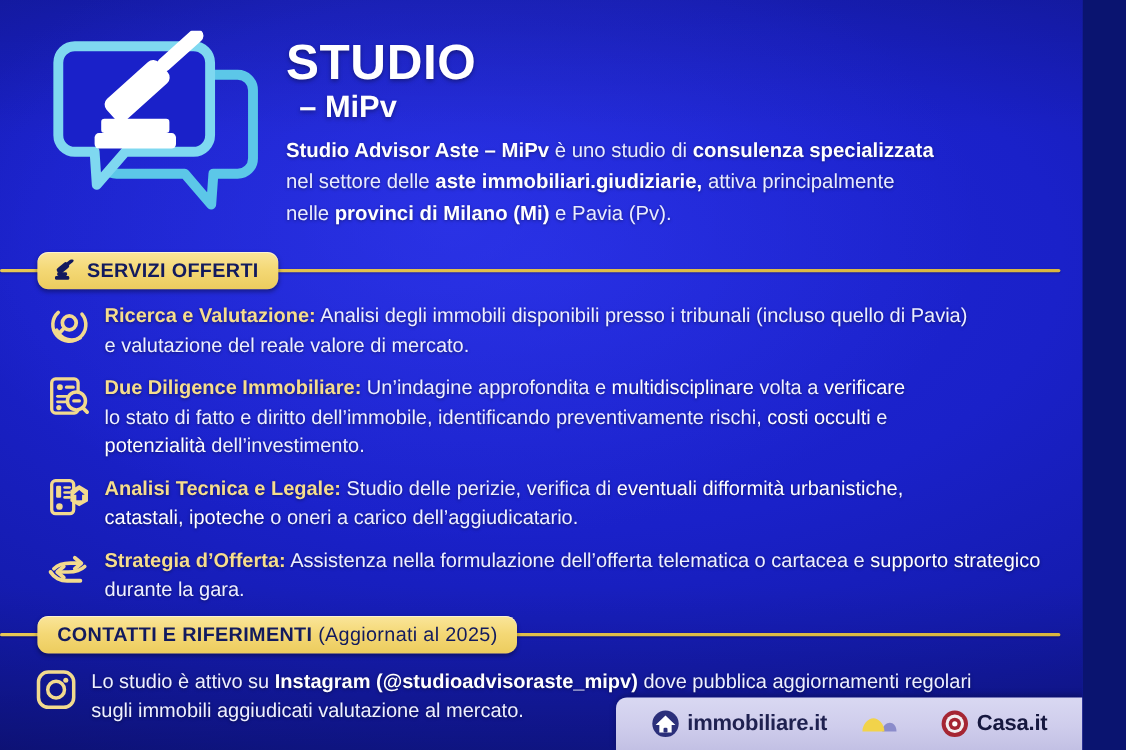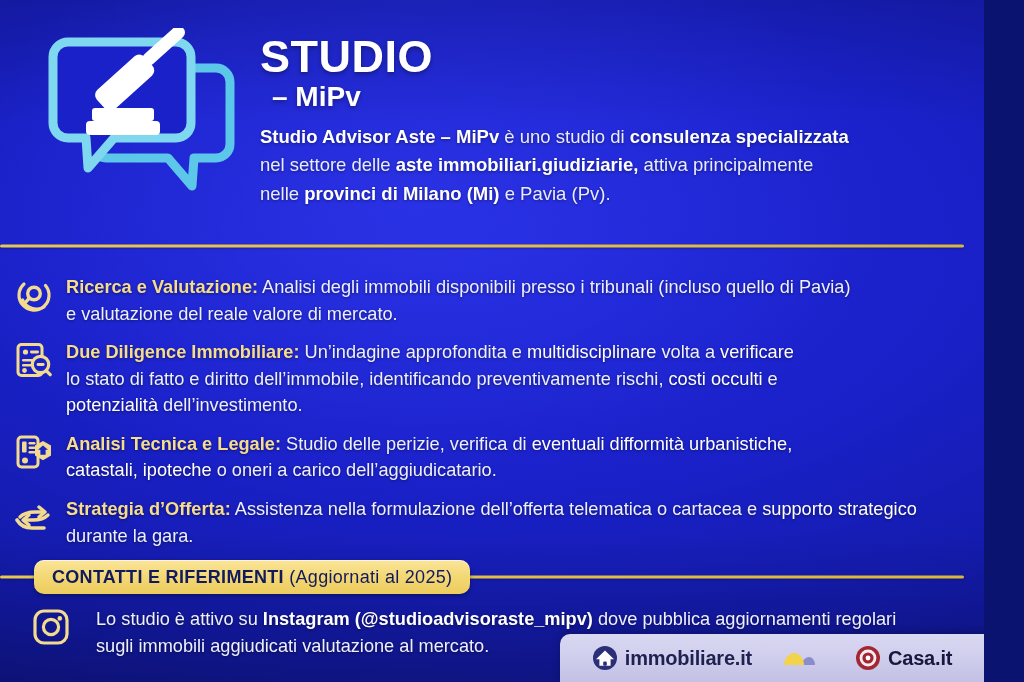--- a/index.html
+++ b/index.html
@@ -88,38 +88,38 @@
     box-shadow:0 2px 4px rgba(0,0,0,.35), inset 0 1px 0 rgba(255,255,255,.55);
   }
   .pill-label{
     font-size:18px; font-weight:700; color:#121a5e; letter-spacing:.3px;
     white-space:nowrap;
   }
   .pill-label .norm{ font-weight:400; }
   .pill svg{ display:block; }
 
   
-  .list{ padding:10px 22px 0 15px; }
+  .list{ padding:10px 22px 0 44px; }
   .item{
     display:flex; align-items:flex-start; gap:11px;
     margin-bottom:11px;
   }
   .item .ic{ flex:0 0 40px; width:40px; padding-top:3px; }
   .item .ic svg{ display:block; }
   .item .tx{
     font-size:18.2px; line-height:1.46; color:#eef0ff;
     text-shadow:0 1px 3px rgba(0,0,0,.45);
     padding-top:1px;
   }
   .item .tx .lead{ color:#f6dd8d; font-weight:700; }
   .item .tx b{ color:#ffffff; font-weight:400;margin-top:14px; }
 
   
   .contact{
-    display:flex; align-items:flex-start; gap:24px;
+    display:flex; align-items:flex-start; gap:11px;
     padding:12px 22px 0 32px;
   }
   .contact .ic{ flex:0 0 40px; width:40px; padding-top:2px; }
   .contact .tx{
     font-size:18.2px; line-height:1.46; color:#eef0ff;
     text-shadow:0 1px 3px rgba(0,0,0,.45);
   }
   .contact .tx b{ color:#ffffff; font-weight:700; }
 
   
@@ -177,20 +177,35 @@
       <div class="lede">
         <b>Studio Advisor Aste – MiPv</b><span> è uno studio di </span><b>consulenza specializzata</b><br>
         <span>nel settore delle </span><b>aste immobiliari.giudiziarie,</b><span> attiva principalmente</span><br>
         <span>nelle </span><b>provinci di Milano (Mi)</b><span> e Pavia (Pv).</span>
       </div>
     </div>
   </div>
 
   <div class="sec">
     <div class="rule"></div>
+    <div class="pill">
+      <span>
+        <svg width="22" height="20" viewBox="0 0 22 20" xmlns="http://www.w3.org/2000/svg" aria-hidden="true">
+          <g fill="#121a5e">
+            <rect x="2" y="15" width="13" height="3.4" rx="1.3"></rect>
+            <rect x="4" y="11.6" width="9" height="3.2" rx="1.2"></rect>
+            <g transform="rotate(-40 10 7)">
+              <rect x="3" y="4" width="12" height="6" rx="2"></rect>
+              <rect x="14" y="5.4" width="7" height="3.2" rx="1.5"></rect>
+            </g>
+          </g>
+        </svg>
+      </span>
+      <span class="pill-label">SERVIZI OFFERTI</span>
+    </div>
   </div>
 
   <div class="list">
 
     <div class="item">
       <span class="ic">
         <svg width="38" height="38" viewBox="0 0 38 38" xmlns="http://www.w3.org/2000/svg" aria-hidden="true">
           <path d="M30.5 9.5 A15 15 0 1 1 9 8 " fill="none" stroke="#f2da8e" stroke-width="3.2" stroke-linecap="round"></path>
           <path d="M7.5 24 A15 15 0 0 0 29 31" fill="none" stroke="#f2da8e" stroke-width="3.2" stroke-linecap="round"></path>
           <circle cx="19" cy="17.5" r="6.3" fill="none" stroke="#f2da8e" stroke-width="3.4"></circle>

